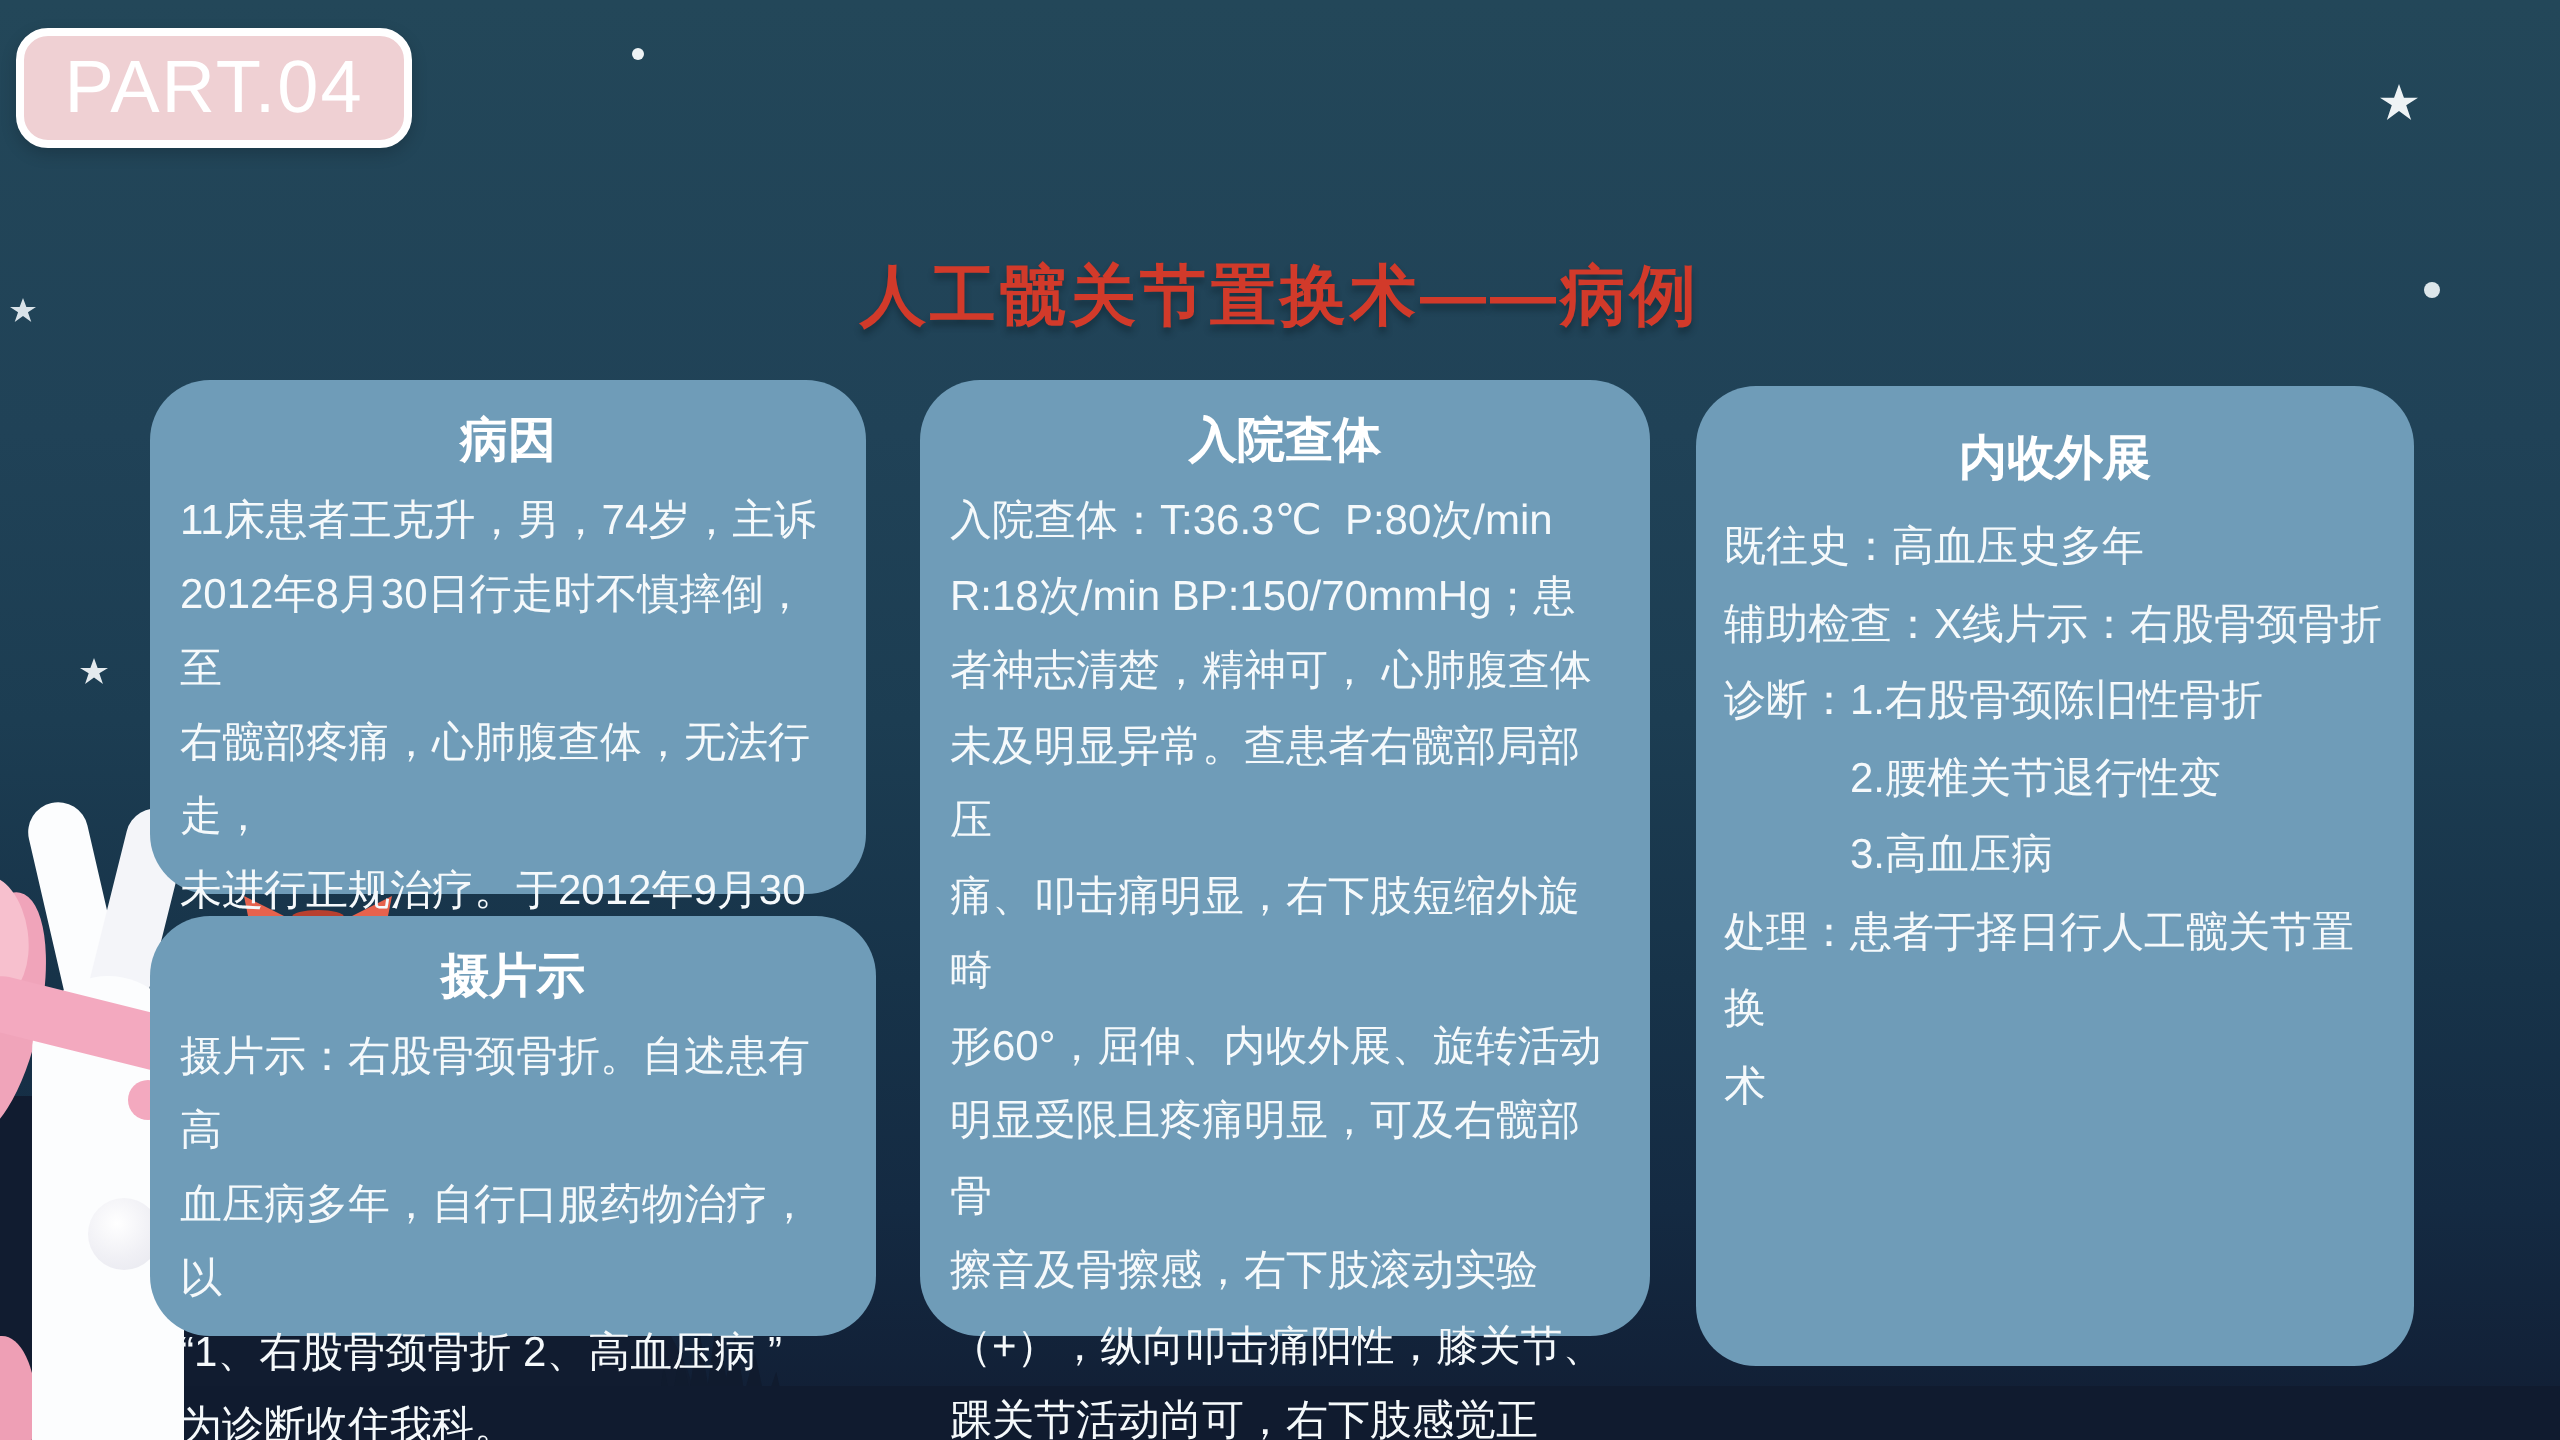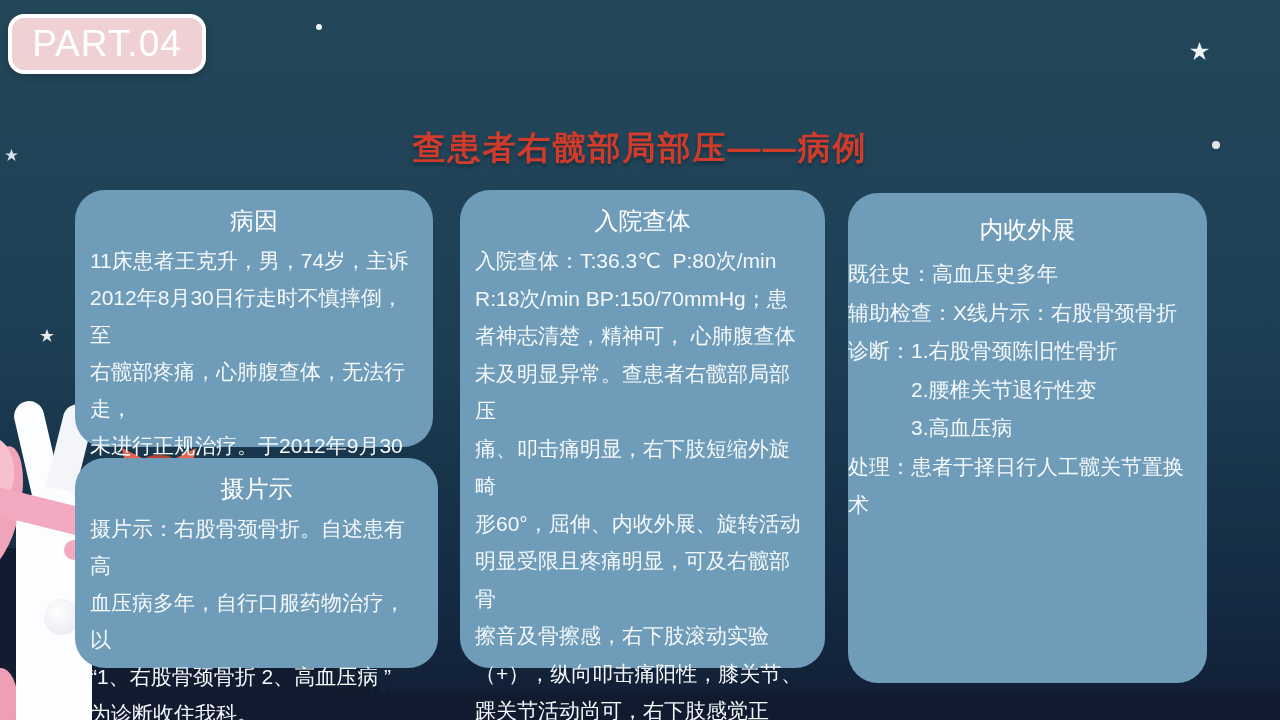--- a/index.html
+++ b/index.html
@@ -49,31 +49,31 @@
     box-shadow:0 3px 8px rgba(0,0,0,0.18);
   }
   .slide-title {
     position:absolute; left:0; top:126px; width:1280px; z-index:6; margin:0;
     text-align:center; color:#d23a2a; font-size:33px; font-weight:bold; letter-spacing:2px;
     text-shadow:0 3px 3px rgba(10,30,40,0.45);
   }
 
   
   .card { position:absolute; z-index:5; background:#6f9cb8; border-radius:30px; color:#f5f9fb; }
-  .card h2 { margin:16px 8px 6px; text-align:center; font-size:24px; line-height:30px; font-weight:normal; color:#ffffff; }
+  .card h2 { margin:16px 8px 6px; text-align:center; font-size:24px; line-height:30px; font-weight:bold; color:#ffffff; }
   .card .body { padding:0 15px; font-size:21px; white-space:pre-wrap; text-align:left; }
   #card-cause     { left:75px;  top:190px; width:358px; height:257px; }
   #card-cause .body { line-height:37px; }
   #card-radiograph{ left:75px;  top:458px; width:363px; height:210px; }
   #card-radiograph .body { line-height:37px; }
   #card-exam      { left:460px; top:190px; width:365px; height:478px; }
   #card-exam .body { line-height:37.5px; }
   #card-condition { left:848px; top:193px; width:359px; height:490px; }
   #card-condition h2 { margin-top:22px; margin-bottom:10px; }
-  #card-condition .body { line-height:38.5px; padding:0 0; }
+  #card-condition .body { line-height:38.5px; padding:0 14px; }
 </style>
 </head>
 <body>
 
 <div id="slide">
 
   <div class="decor dot" id="star-dot-1"></div>
   <div class="decor star5" id="star-big"></div>
   <div class="decor dot" id="star-dot-2"></div>
   <div class="decor star5" id="star-sm-1"></div>
@@ -94,21 +94,21 @@
   <div class="rabbit">
     <div class="ear-l"></div>
     <div class="ear-r"></div>
     <div class="bun-body"></div>
     <div class="ribbon"></div>
     <div class="ribbon-curl"></div>
     <div class="bun-tail"></div>
   </div>
 
   <div class="badge">PART.04</div>
-  <h1 class="slide-title">查患者右髋部局部压——病例</h1>
+  <h1 class="slide-title">人工髋关节置换术——病例</h1>
 
   <section class="card" id="card-cause">
     <h2>病因</h2>
     <div class="body">11床患者王克升，男，74岁，主诉
 2012年8月30日行走时不慎摔倒，至
 右髋部疼痛，心肺腹查体，无法行走，
 未进行正规治疗。于2012年9月30日
 来我院就诊。</div>
   </section>
 

